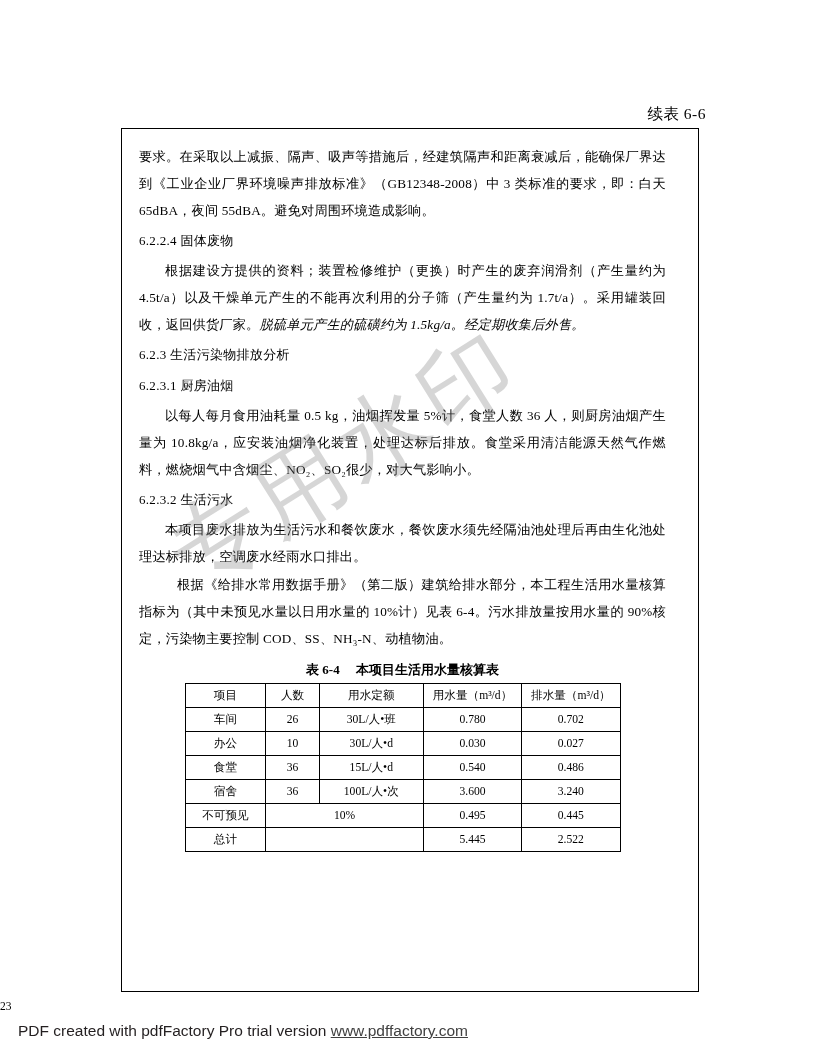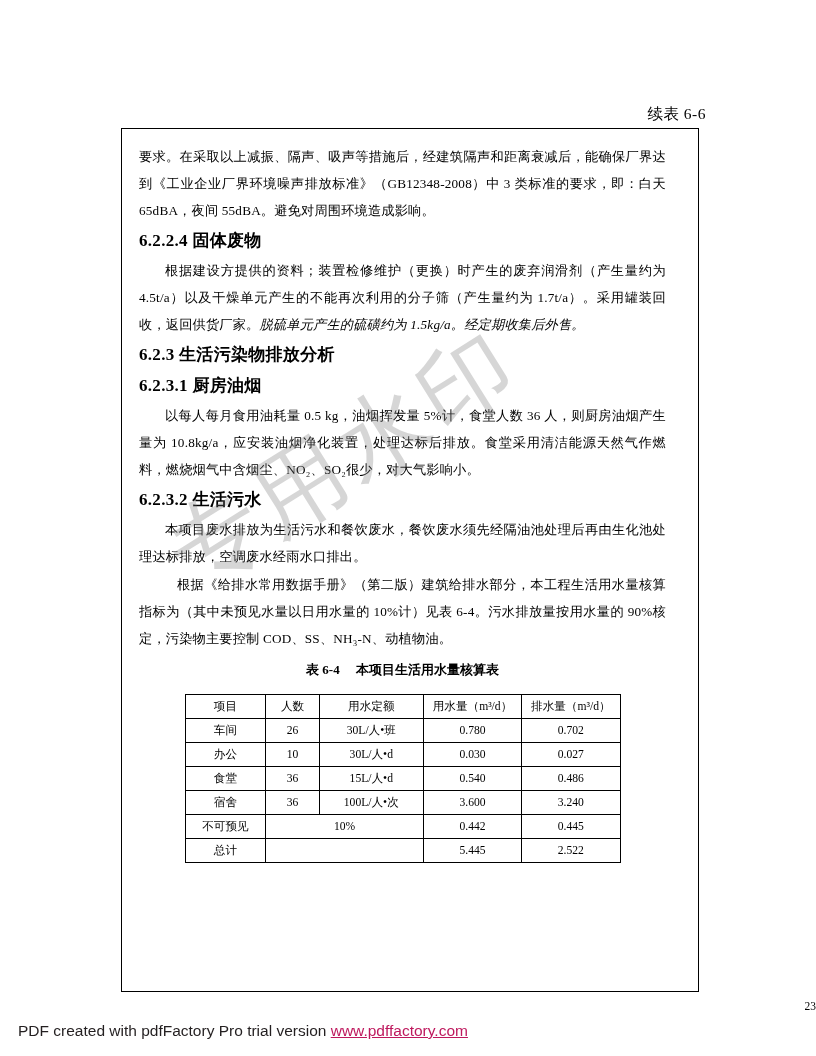--- a/index.html
+++ b/index.html
@@ -43,32 +43,32 @@
     margin: 0 0 1px 0;
     font-size: 13.2px;
     line-height: 27px;
     text-align: justify;
     letter-spacing: 0.2px;
   }
   .indent { text-indent: 26px; font-family: Liberation Serif, serif; }
   .indent2 { text-indent: 38px; }
   h4.sec {
     margin: 3px 0 2px 0;
-    font-size: 17px;
-    font-weight: bold;
+    font-size: 13px;
+    font-weight: normal;
     line-height: 28px;
     letter-spacing: 0.3px;
   }
   .ital { font-style: italic; }
 
   .tbl-title {
     text-align: center;
     font-size: 13px;
     font-weight: bold;
-    margin: 8px 0 14px 0;
+    margin: 8px 0 3px 0;
     line-height: 20px;
   }
   .tbl-title .tnum { font-weight: bold; }
   table.data {
     border-collapse: collapse;
     margin: 0 auto;
     width: 436px;
     font-size: 11.6px;
   }
   table.data td, table.data th {
@@ -100,33 +100,33 @@
     font-size: 92px;
     font-family: "Liberation Serif", serif;
     transform: rotate(-32deg);
     white-space: nowrap;
     letter-spacing: 6px;
   }
   .page-number {
     position: absolute;
     left: 0; right: 0;
     top: 1000px;
-    text-align: right;
+    text-align: left;
     font-size: 11.5px;
   }
   .footer-bar {
     position: absolute;
     left: 18px;
     top: 1022px;
     font-family: "Liberation Sans", sans-serif;
     font-size: 15.5px;
     color: #231f20;
   }
   .footer-bar a {
-    color: #be185d;
+    color: #404040;
     text-decoration: underline;
   }
 </style>
 </head>
 <body>
 
 <div class="page">
 
   <div class="header-label">续表 6-6</div>
 
@@ -191,21 +191,21 @@
         <tr>
           <td>宿舍</td>
           <td>36</td>
           <td>100L/人•次</td>
           <td>3.600</td>
           <td>3.240</td>
         </tr>
         <tr>
           <td>不可预见</td>
           <td colspan="2">10%</td>
-          <td>0.442</td>
+          <td>0.495</td>
           <td>0.445</td>
         </tr>
         <tr>
           <td>总计</td>
           <td colspan="2"></td>
           <td>5.445</td>
           <td>2.522</td>
         </tr>
       </tbody>
     </table>

